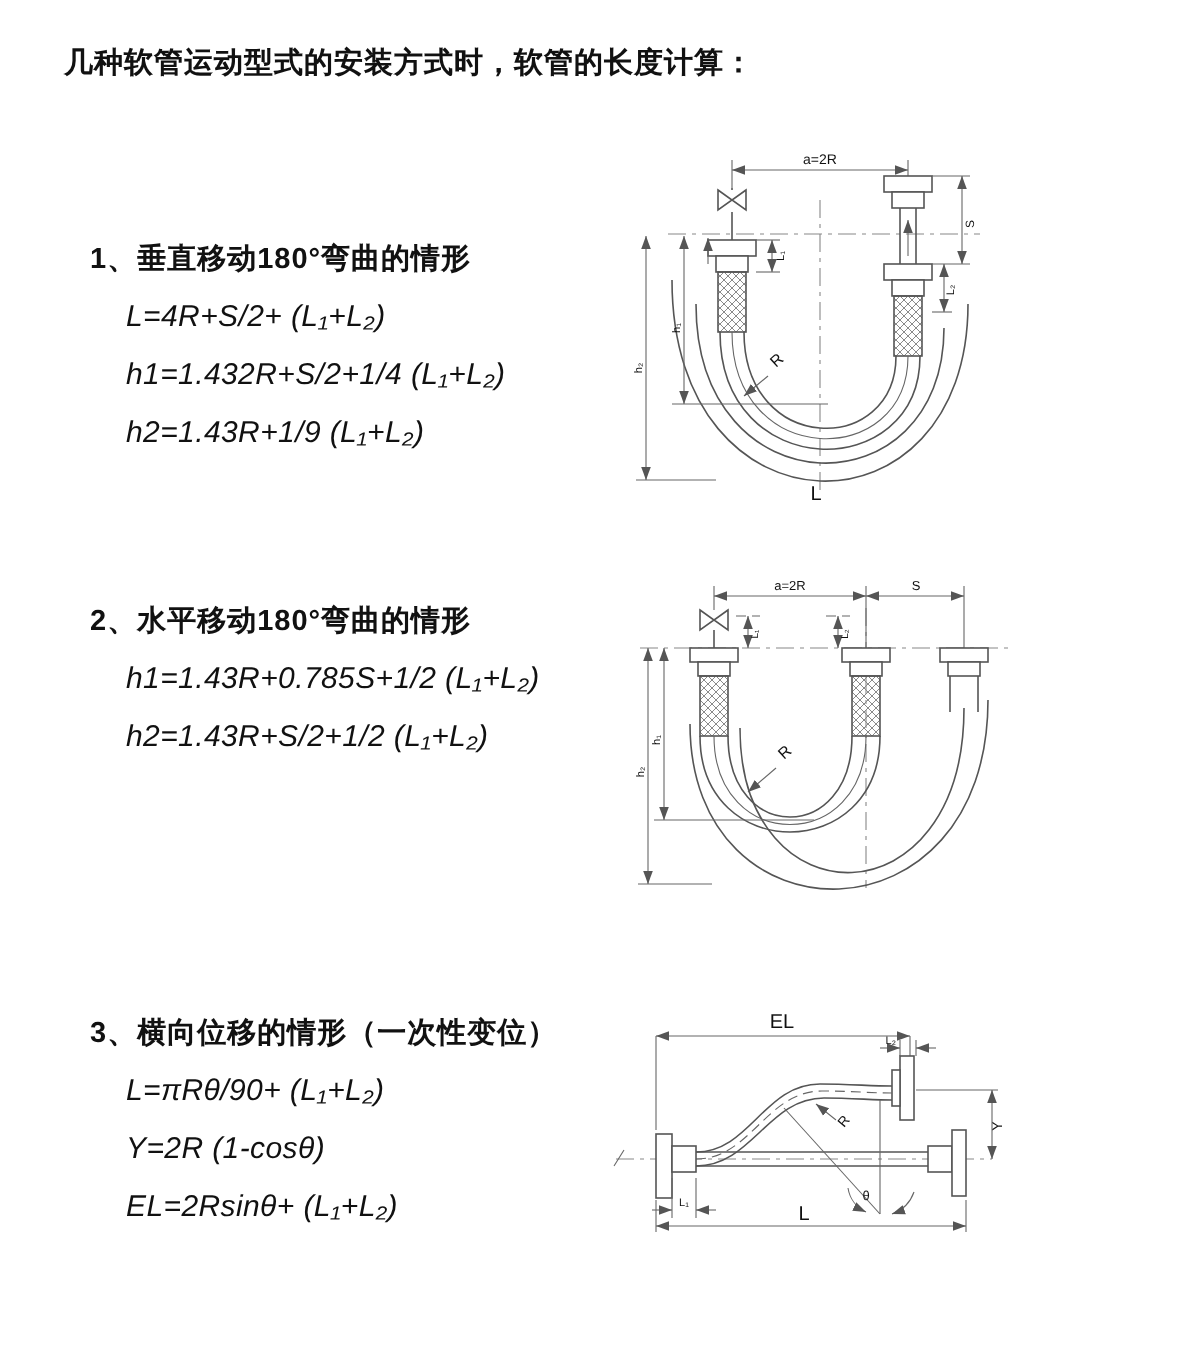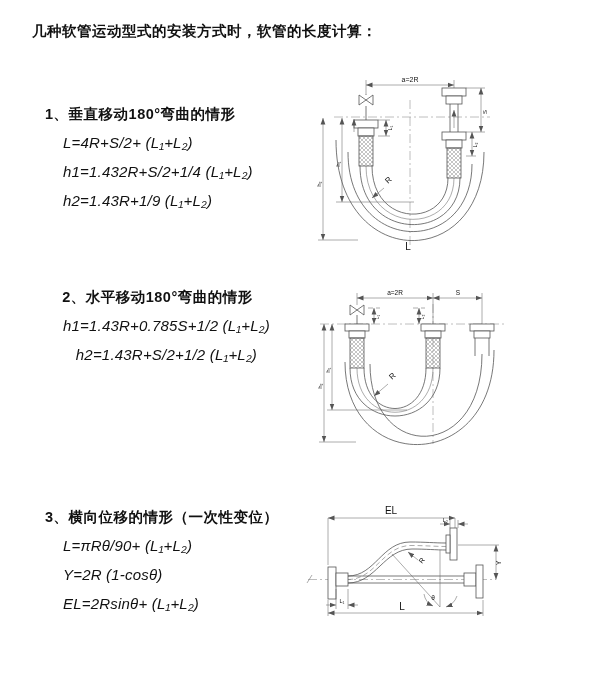--- a/index.html
+++ b/index.html
@@ -2,22 +2,22 @@
 <html><head>
 <meta charset="utf-8">
 <style>
   html,body{margin:0;padding:0;background:#fff;}
   .page{position:relative;width:506px;height:675px;background:#ffffff;overflow:hidden;
         font-family:"Liberation Sans","DejaVu Sans",sans-serif;color:#111;}
   .title{position:absolute;left:32px;top:22px;font-size:14.5px;font-weight:bold;letter-spacing:.5px;}
   .sec{position:absolute;left:45px;}
   .sec .heading{font-size:14.5px;font-weight:bold;letter-spacing:.5px;line-height:20px;}
   .sec .formula{font-size:15px;line-height:20px;margin-top:9px;margin-left:18px;letter-spacing:.2px;font-style:italic;}
-  .sec1{top:104px;}
-  .sec2{top:287px;text-align:center;}
+  .sec1{top:120px;}
+  .sec2{top:301px;}
   .sec3{top:507px;}
   svg{position:absolute;overflow:visible;}
   .ln{stroke:#555;stroke-width:0.8;fill:none;}
   .th{stroke:#666;stroke-width:0.55;fill:none;}
   .cl{stroke:#888;stroke-width:0.55;fill:none;stroke-dasharray:9 3 2 3;}
   .dsh{stroke-dasharray:5 3;}
   .fit{stroke:#555;stroke-width:0.8;fill:#fff;}
   .dt{font-family:"Liberation Sans","DejaVu Sans",sans-serif;fill:#111;}
 </style>
 </head>

